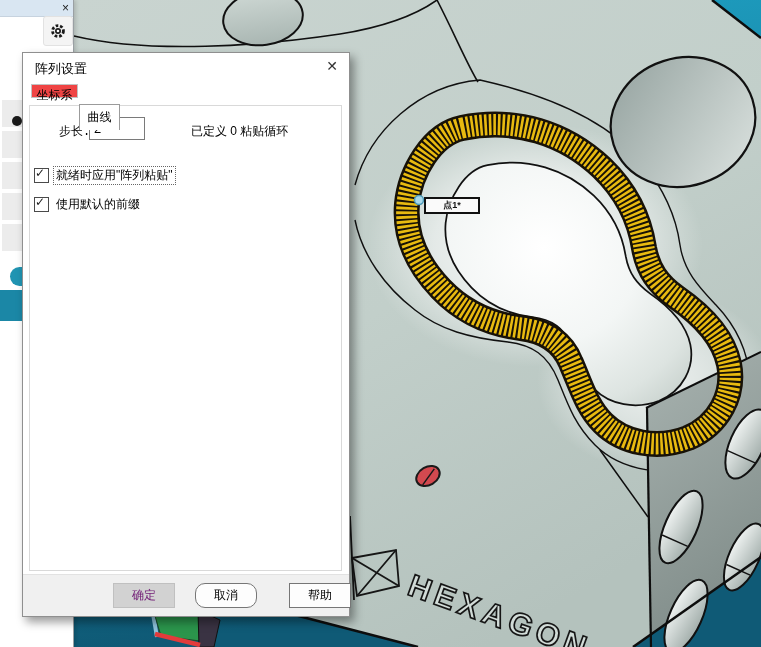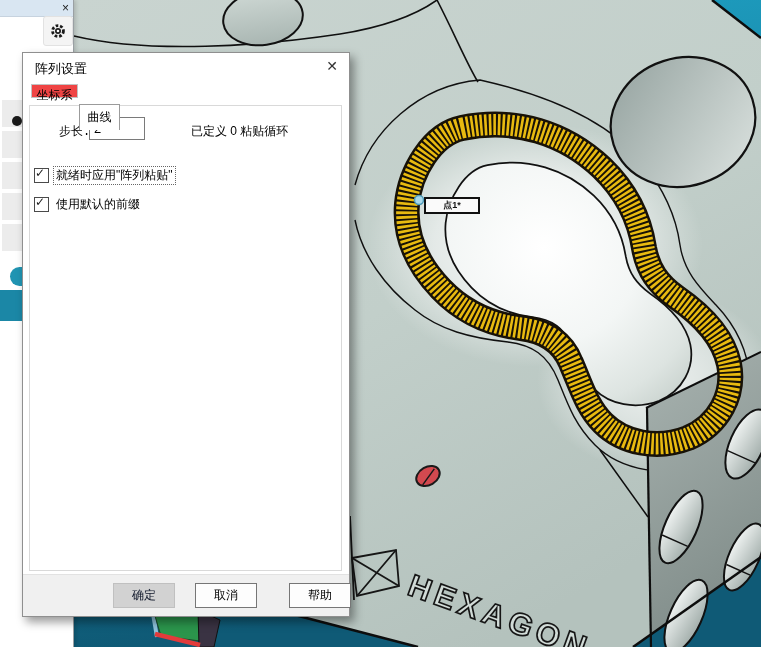--- a/index.html
+++ b/index.html
@@ -43,23 +43,23 @@
   .cb-box{width:13px;height:13px;border:1px solid #4a4a4a;background:#fff;margin-right:5px;
           position:relative;flex:none;}
   .cb-mark{position:absolute;left:0px;top:-3px;font-size:12px;font-weight:bold;color:#1a1a1a;}
   .cb-label{padding:0 2px;}
   .cb-label.focused{outline:1px dotted #666;}
   #dialog-footer{position:absolute;left:0;bottom:0;width:100%;height:42px;background:#f0f0f0;
                  border-top:1px solid #e2e2e2;box-sizing:border-box;}
   .dlg-btn{position:absolute;top:8px;width:62px;height:25px;background:#fdfdfd;border:1px solid #767676;
            text-align:center;line-height:23px;font-size:12px;box-sizing:border-box;}
   #btn-ok{left:90px;}
-  #btn-cancel{left:172px;}
+  #btn-cancel{left:172px;border-radius:10px;}
   #btn-help{left:266px;}
-  .dlg-btn.disabled{background:#d2d2d2;border-color:#c0c0c0;color:#0f172a;}
+  .dlg-btn.disabled{background:#d2d2d2;border-color:#c0c0c0;color:#701a75;}
 
   
   #point-label{position:absolute;left:424px;top:197px;min-width:24px;height:13px;background:#fafafa;
                border:2px solid #111;z-index:5;font-size:9px;font-weight:bold;line-height:13px;
                text-align:center;padding:0 14px;color:#111;}
 </style>
 </head>
 <body>
 
 <div id="stage">

